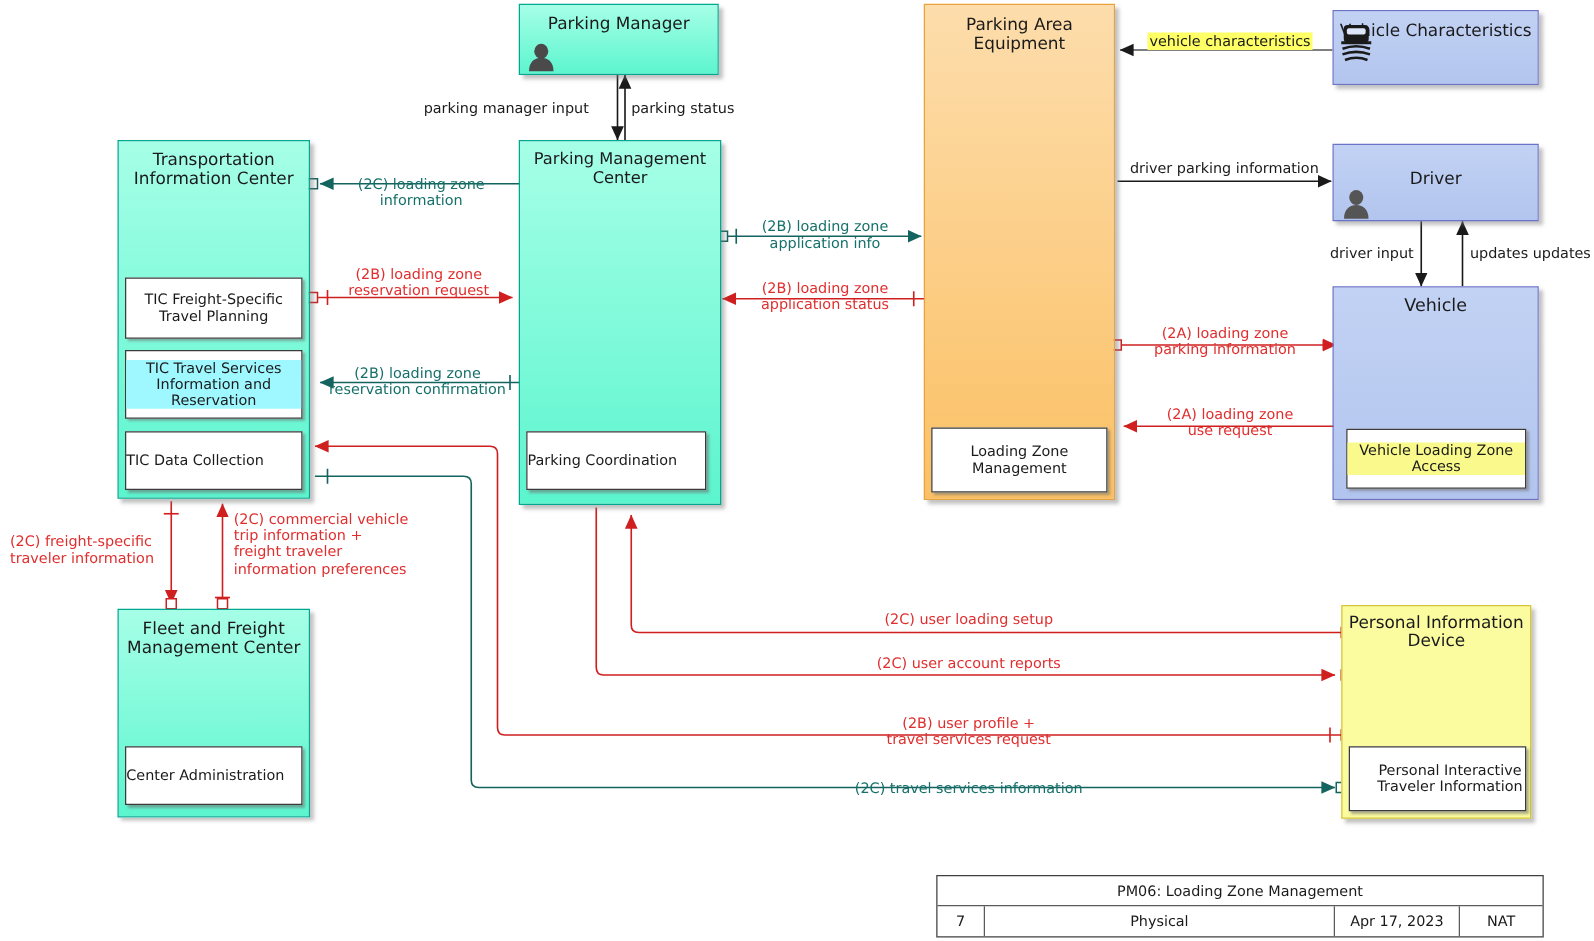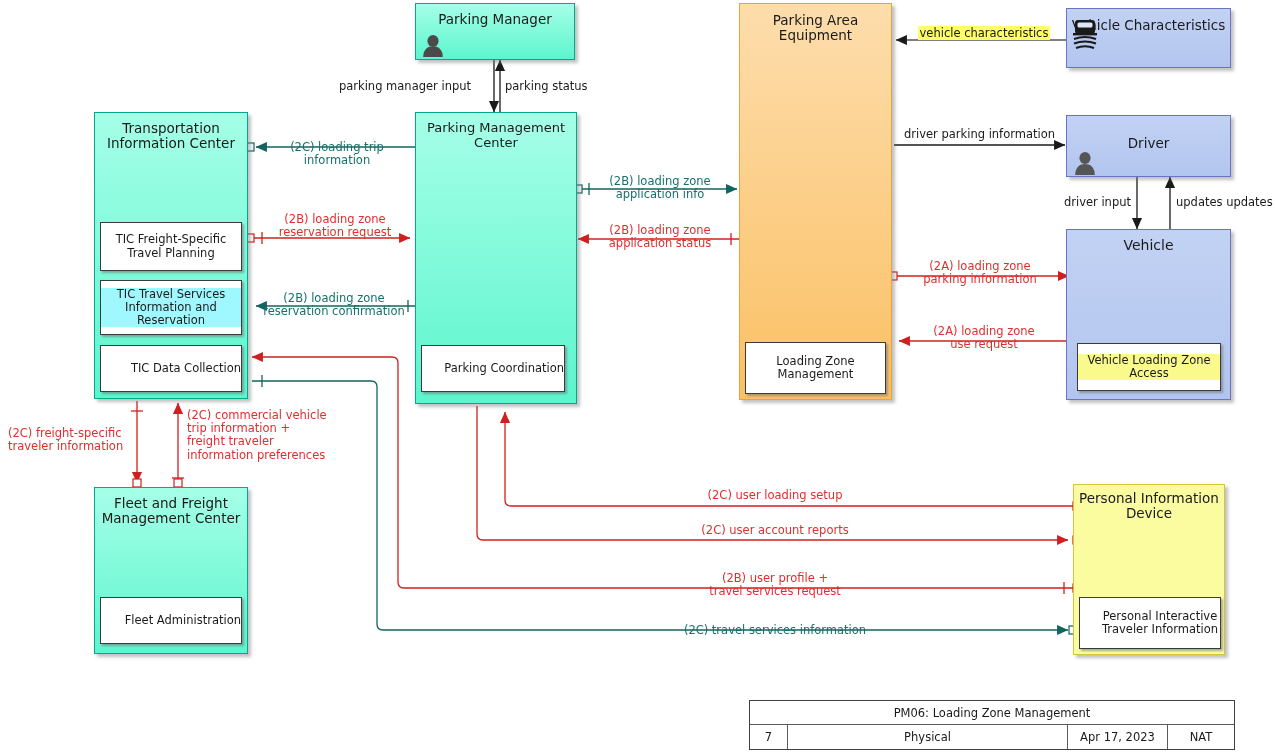--- a/index.html
+++ b/index.html
@@ -18,21 +18,21 @@
      background:linear-gradient(180deg,#FDDDAC 0%,#FBC064 100%);
      box-shadow:3px 3px 3px rgba(120,120,120,.45);}
   .obj-blue{border:1.5px solid #6B73C6;
      background:linear-gradient(180deg,#C2D2F4 0%,#B2C5EE 100%);
      box-shadow:3px 3px 3px rgba(120,120,120,.45);}
   .obj-yellow{border:1.5px solid #D6C53A;background:#FBFBA0;
      box-shadow:3px 3px 3px rgba(120,120,120,.45);}
   
   .fobj{position:absolute;box-sizing:border-box;background:#ffffff;
      border:1.5px solid #3B3B3B;box-shadow:2px 2px 2px rgba(110,110,110,.55);
-     display:flex;align-items:center;justify-content:flex-end;text-align:center;
+     display:flex;align-items:center;justify-content:flex-start;text-align:center;
      line-height:1.14;z-index:4;}
   .hl-cyan{background:#9FF8FF;padding:0 1px;}
   .hl-yellow{background:#FAFA8C;padding:0 2px;}
   
   .flab{position:absolute;text-align:center;line-height:1.15;z-index:5;
         white-space:nowrap;}
   .flab.left{text-align:left;white-space:normal;}
   .red{color:#E02E2E;}
   .teal{color:#16706A;}
   .blk{color:#1A1A1A;}
@@ -157,21 +157,21 @@
     <span class="hl-cyan">TIC Travel Services Information and Reservation</span>
   </div>
   <div class="fobj" style="left:100px;top:345px;width:142px;height:47px;font-size:11.5px;color:#1A1A1A;">
     <span>TIC Data Collection</span>
   </div>
 
   <div class="node obj-teal" style="left:94px;top:487px;width:154px;height:167px;">
     <div class="ttl" style="top:8px;font-size:13.5px;color:#1A1A1A;">Fleet and Freight Management Center</div>
   </div>
   <div class="fobj" style="left:100px;top:597px;width:142px;height:47px;font-size:11.5px;color:#1A1A1A;">
-    <span>Fleet Administration</span>
+    <span>Center Administration</span>
   </div>
 
   <div class="node obj-orange" style="left:739px;top:3px;width:153px;height:397px;">
     <div class="ttl" style="top:9px;font-size:13.5px;color:#1A1A1A;">Parking Area Equipment</div>
   </div>
   <div class="fobj" style="left:745px;top:342px;width:141px;height:52px;font-size:11.5px;color:#1A1A1A;">
     <span>Loading Zone Management</span>
   </div>
 
   <div class="node obj-blue" style="left:1066px;top:8px;width:165px;height:60px;">
@@ -209,21 +209,21 @@
   </div>
 
   <div class="flab blk" style="left:330px;top:80px;width:150px;font-size:11.5px;">
     <span>parking manager input</span>
   </div>
   <div class="flab blk" style="left:505px;top:80px;width:92px;font-size:11.5px;text-align:left;">
     <span>parking status</span>
   </div>
 
   <div class="flab teal" style="left:262px;top:141px;width:150px;font-size:11.5px;">
-    <span>(2C) loading trip</span><br>
+    <span>(2C) loading zone</span><br>
     <span>information</span>
   </div>
 
   <div class="flab red" style="left:255px;top:213px;width:160px;font-size:11.5px;">
     <span>(2B) loading zone</span><br>
     <span>reservation request</span>
   </div>
 
   <div class="flab teal" style="left:249px;top:292px;width:170px;font-size:11.5px;">
     <span>(2B) loading zone</span><br>

